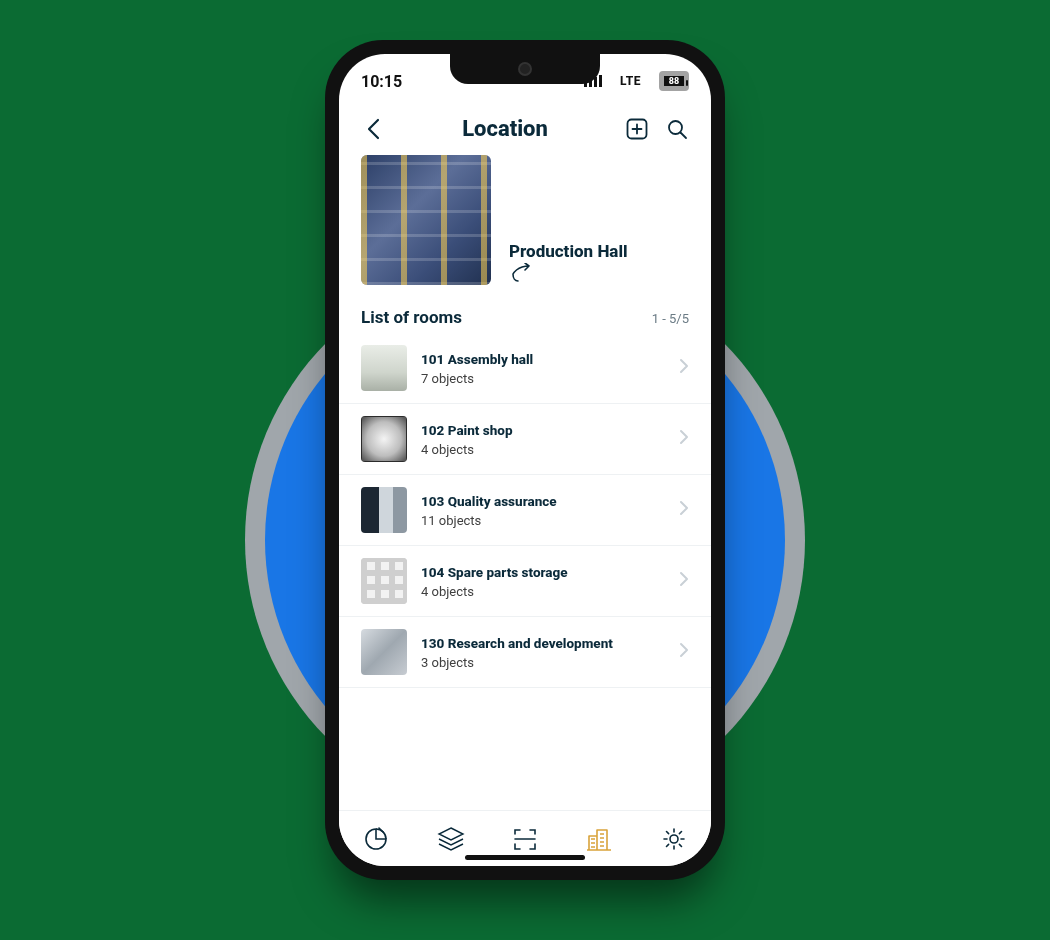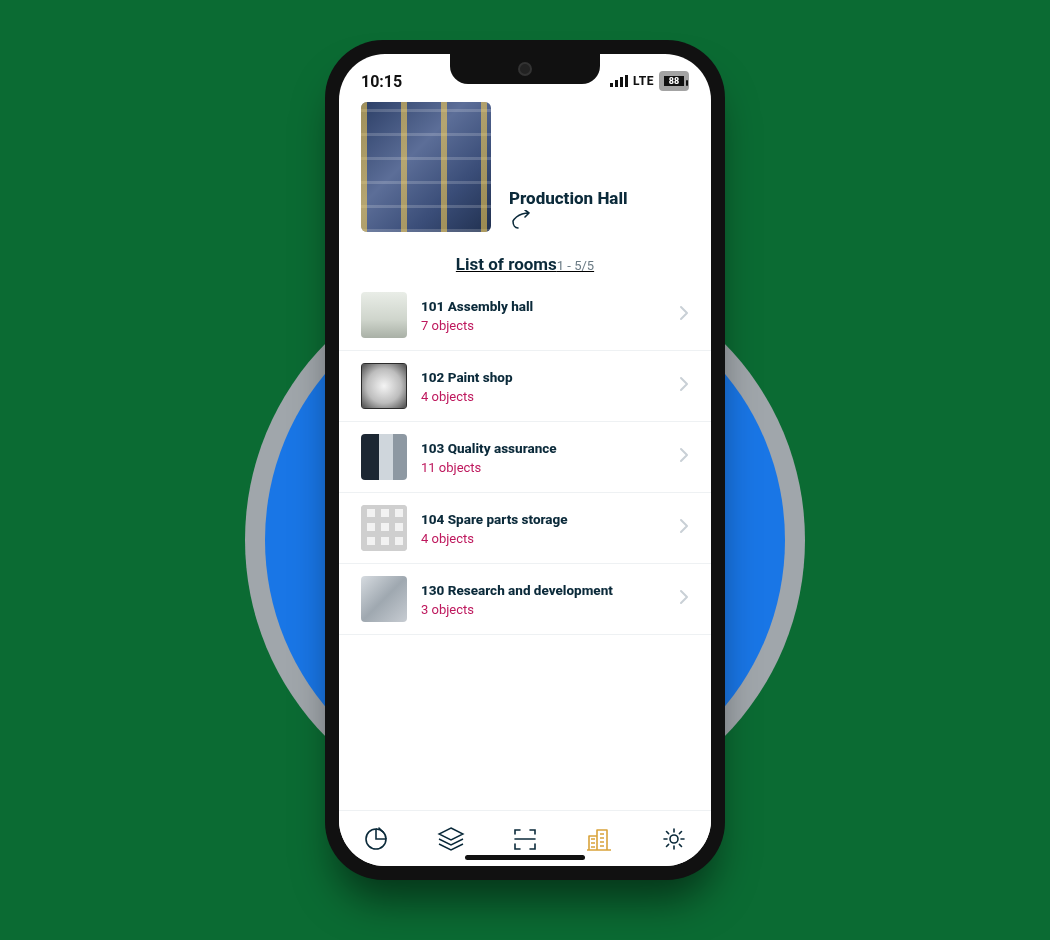--- a/index.html
+++ b/index.html
@@ -55,21 +55,21 @@
   .notch::after{
     content:""; width:10px; height:10px; border-radius:50%;
     background:#222; border:2px solid #333;
   }
   .status-bar {
     height: 44px;
     display: flex; align-items: center; justify-content: space-between;
     padding: 10px 22px 0;
     font-weight: 700; font-size: 16px; color: #111;
   }
-  .status-right { display:flex; align-items:center; gap:5px; }
+  .status-right { display:flex; align-items:center; gap:18px; }
   .battery-box {
     display:inline-flex; align-items:center; justify-content:center;
     width:30px; height:20px; border:5px solid #a3a3a3; border-radius:4px;
     font-size:9px; font-weight:800; background:#111; color:#fff;
     position:relative;
   }
   .battery-box::after{
     content:""; position:absolute; right:-4px; top:4px; width:2px; height:6px;
     background:#111; border-radius:1px;
   }
@@ -88,39 +88,38 @@
     display:flex; gap:18px; padding: 4px 22px 6px; align-items:flex-start;
   }
   .hero-img {
     width:130px; height:130px; border-radius:6px; overflow:hidden; flex:none;
     position:relative;
   }
   .hero-right { display:flex; flex-direction:column; justify-content:flex-end; height:130px; }
   .hero-title { font-size:17px; font-weight:800; color:#0b2a3a; margin-top:2px;}
   .share-row { color:#0b2a3a; }
   .section-head {
-    display:flex; align-items:baseline; justify-content:center;
+    display:flex; align-items:baseline; justify-content:space-between;
     padding: 16px 22px 6px;
-    text-decoration: underline;
   }
   .section-title { font-size:17px; font-weight:700; color:#0b2a3a; }
   .section-count { font-size:13px; color:#6b7b85; }
   .list { flex:1; overflow:hidden; }
   .row {
     display:flex; align-items:center; gap:14px;
     padding: 12px 22px;
     border-bottom:1px solid #eef1f3;
     cursor:pointer;
   }
   .thumb {
     width:46px; height:46px; border-radius:4px; overflow:hidden; flex:none;
   }
   .row-text { flex:1; min-width:0; }
   .row-title { font-size:13.5px; font-weight:800; color:#0b2a3a; margin-bottom:4px;}
-  .row-sub { font-size:13px; color:#be185d; }
+  .row-sub { font-size:13px; color:#404040; }
   .chev { color:#c9d0d6; }
   .tab-bar {
     height:56px; border-top:1px solid #eef1f3;
     display:flex; align-items:center; justify-content:space-around;
     background:#fff;
   }
   .tab { width:40px; height:40px; display:flex; align-items:center; justify-content:center; color:#0b2a3a; cursor:pointer;}
   .tab.active { color:#d9a33a; }
   .home-indicator{
     position:absolute; bottom:6px; left:50%; transform:translateX(-50%);
@@ -185,20 +184,42 @@
                 <rect x="10" y="2" width="3" height="10"></rect>
                 <rect x="15" y="0" width="3" height="12"></rect>
               </g>
             </svg>
         </span>
         <span class="lte">LTE</span>
         <span class="battery-box">88</span>
       </div>
     </div>
 
+    <div class="nav-bar">
+      <div class="icon-btn">
+        <svg width="14" height="22" viewBox="0 0 14 22">
+            <path d="M12 2 L3 11 L12 20" stroke="#0b2a3a" stroke-width="2.2" fill="none" stroke-linecap="round" stroke-linejoin="round"></path>
+          </svg>
+      </div>
+      <div class="nav-title">Location</div>
+      <div class="nav-actions">
+        <div class="icon-btn">
+          <svg width="22" height="22" viewBox="0 0 22 22">
+              <rect x="1.5" y="1.5" width="19" height="19" rx="4" stroke="#0b2a3a" stroke-width="1.8" fill="none"></rect>
+              <path d="M11 6.5 V15.5 M6.5 11 H15.5" stroke="#0b2a3a" stroke-width="1.8" stroke-linecap="round"></path>
+            </svg>
+        </div>
+        <div class="icon-btn">
+          <svg width="22" height="22" viewBox="0 0 22 22">
+              <circle cx="9.5" cy="9.5" r="6.5" stroke="#0b2a3a" stroke-width="1.8" fill="none"></circle>
+              <path d="M14.5 14.5 L20 20" stroke="#0b2a3a" stroke-width="1.8" stroke-linecap="round"></path>
+            </svg>
+        </div>
+      </div>
+    </div>
 
     <div class="hero">
       <div class="hero-img">
           <div class="img-industrial"></div>
         </div>
       <div class="hero-right">
         <div class="hero-title">Production Hall</div>
         <div class="share-row">
           <div class="icon-btn">
             <svg width="22" height="20" viewBox="0 0 22 20">

